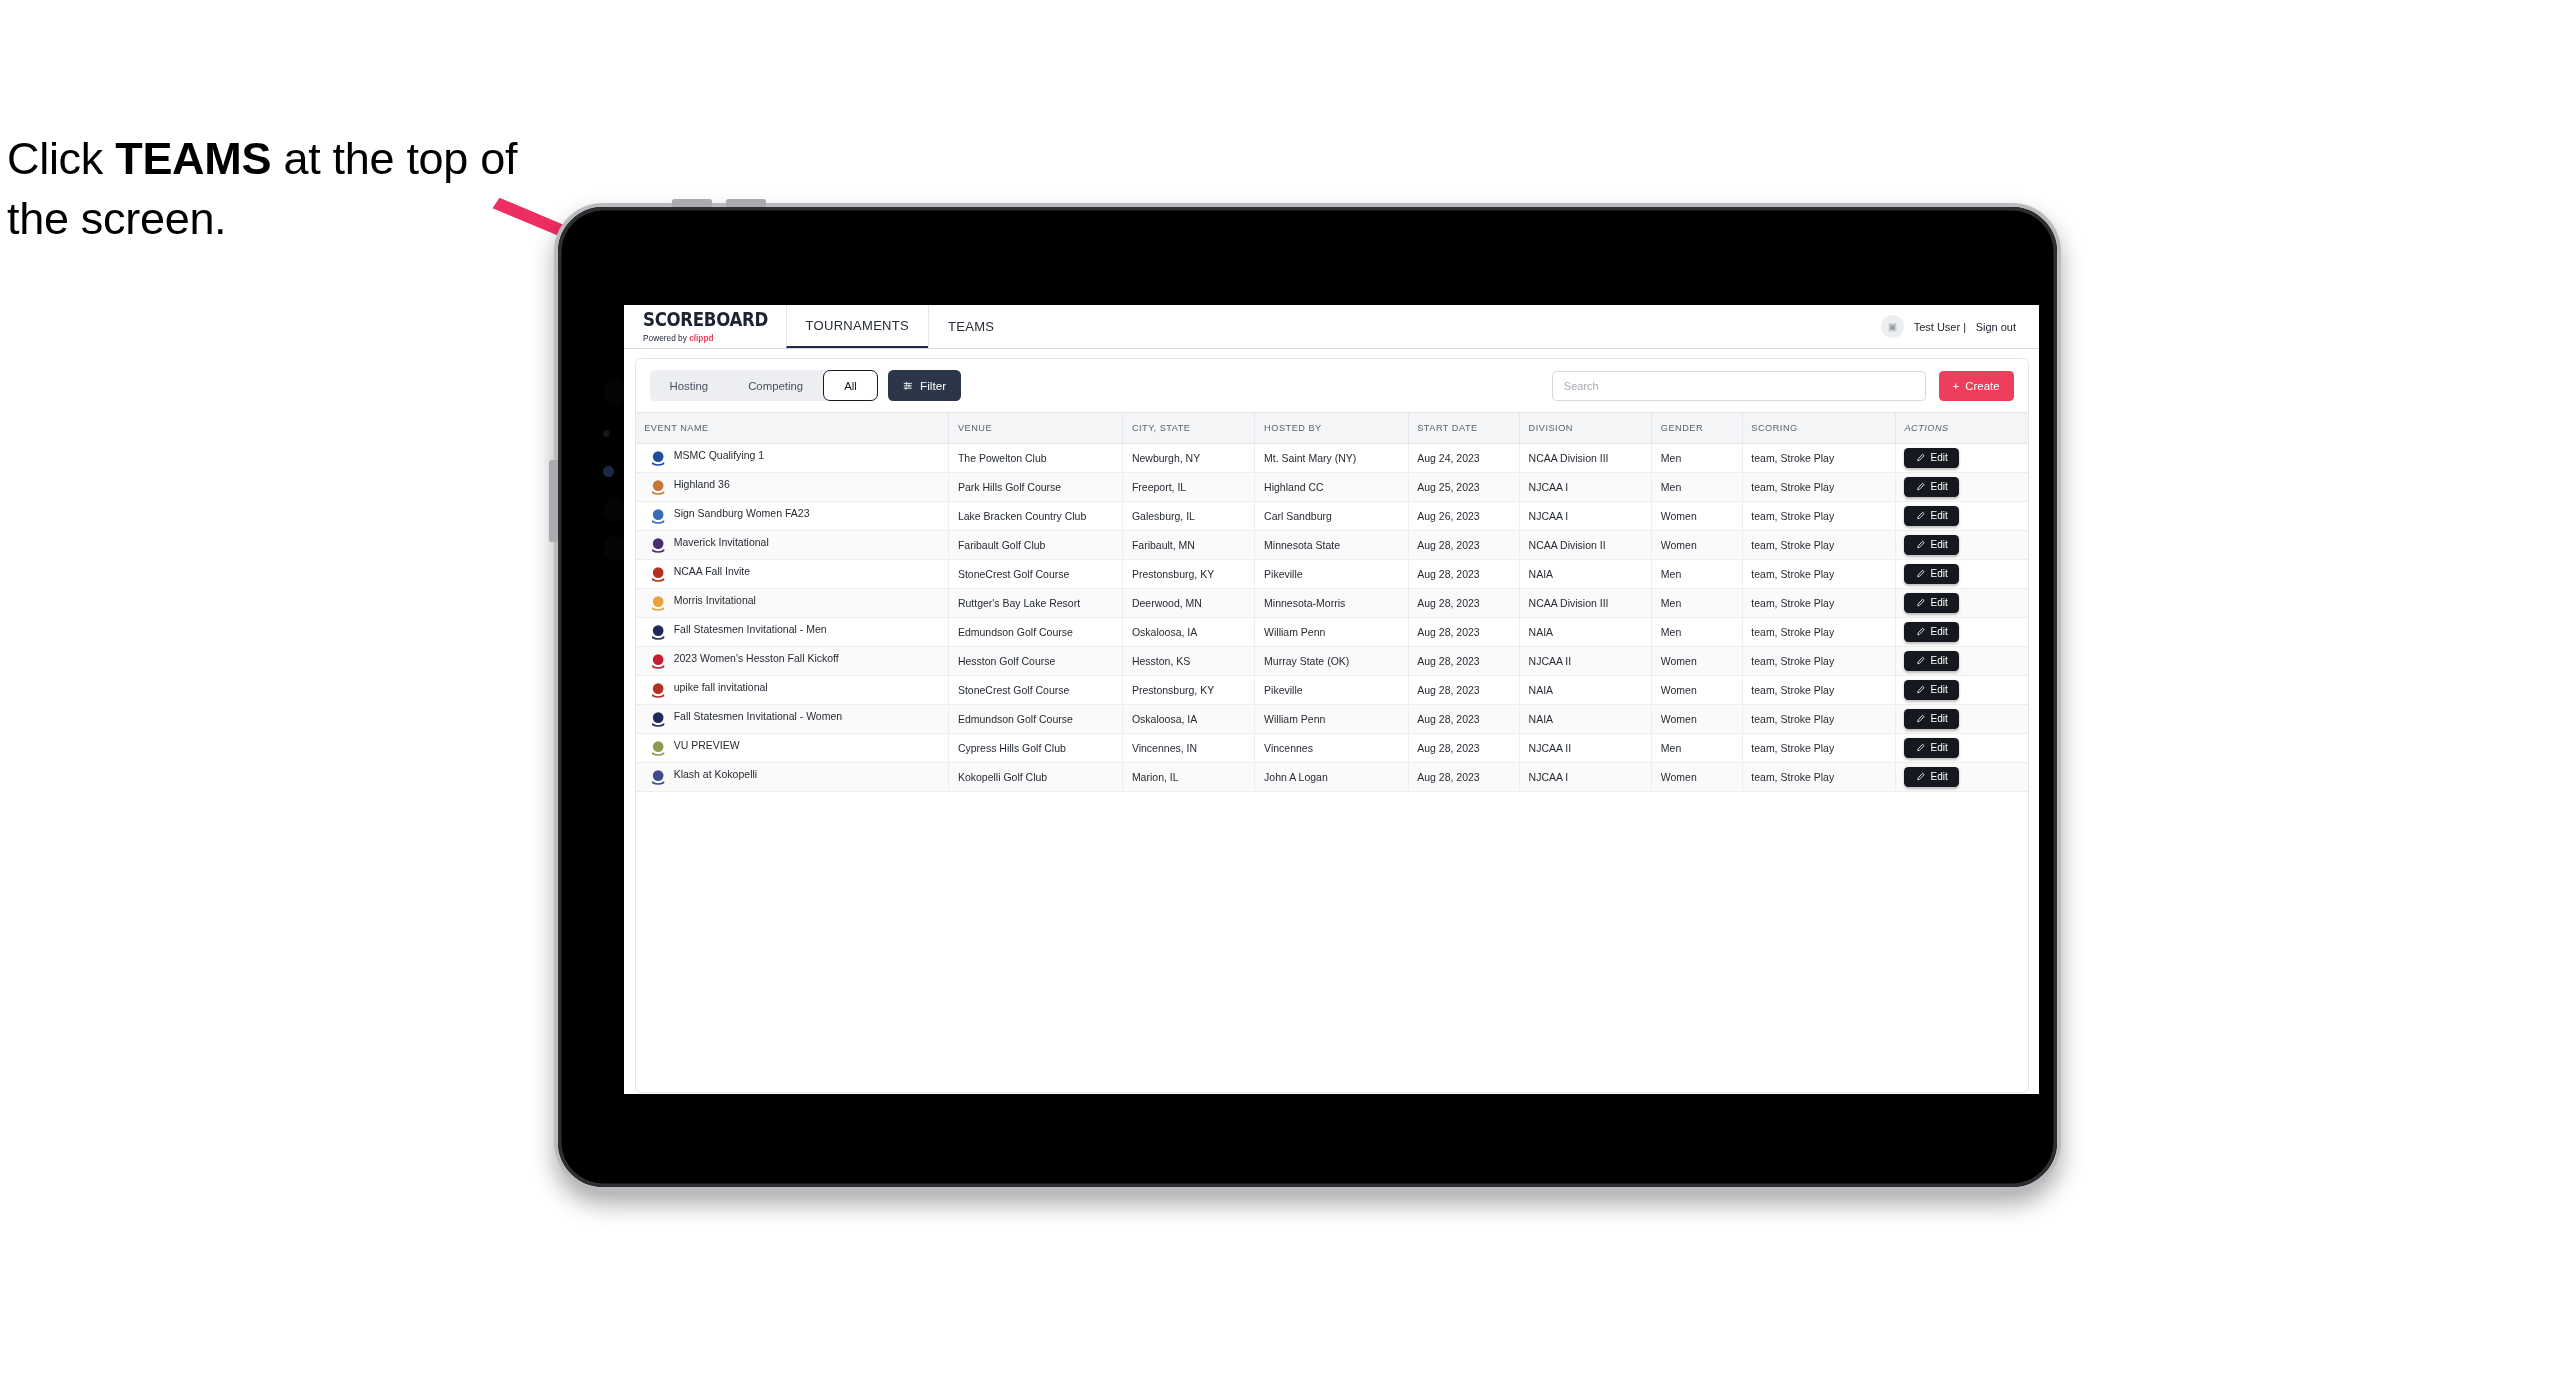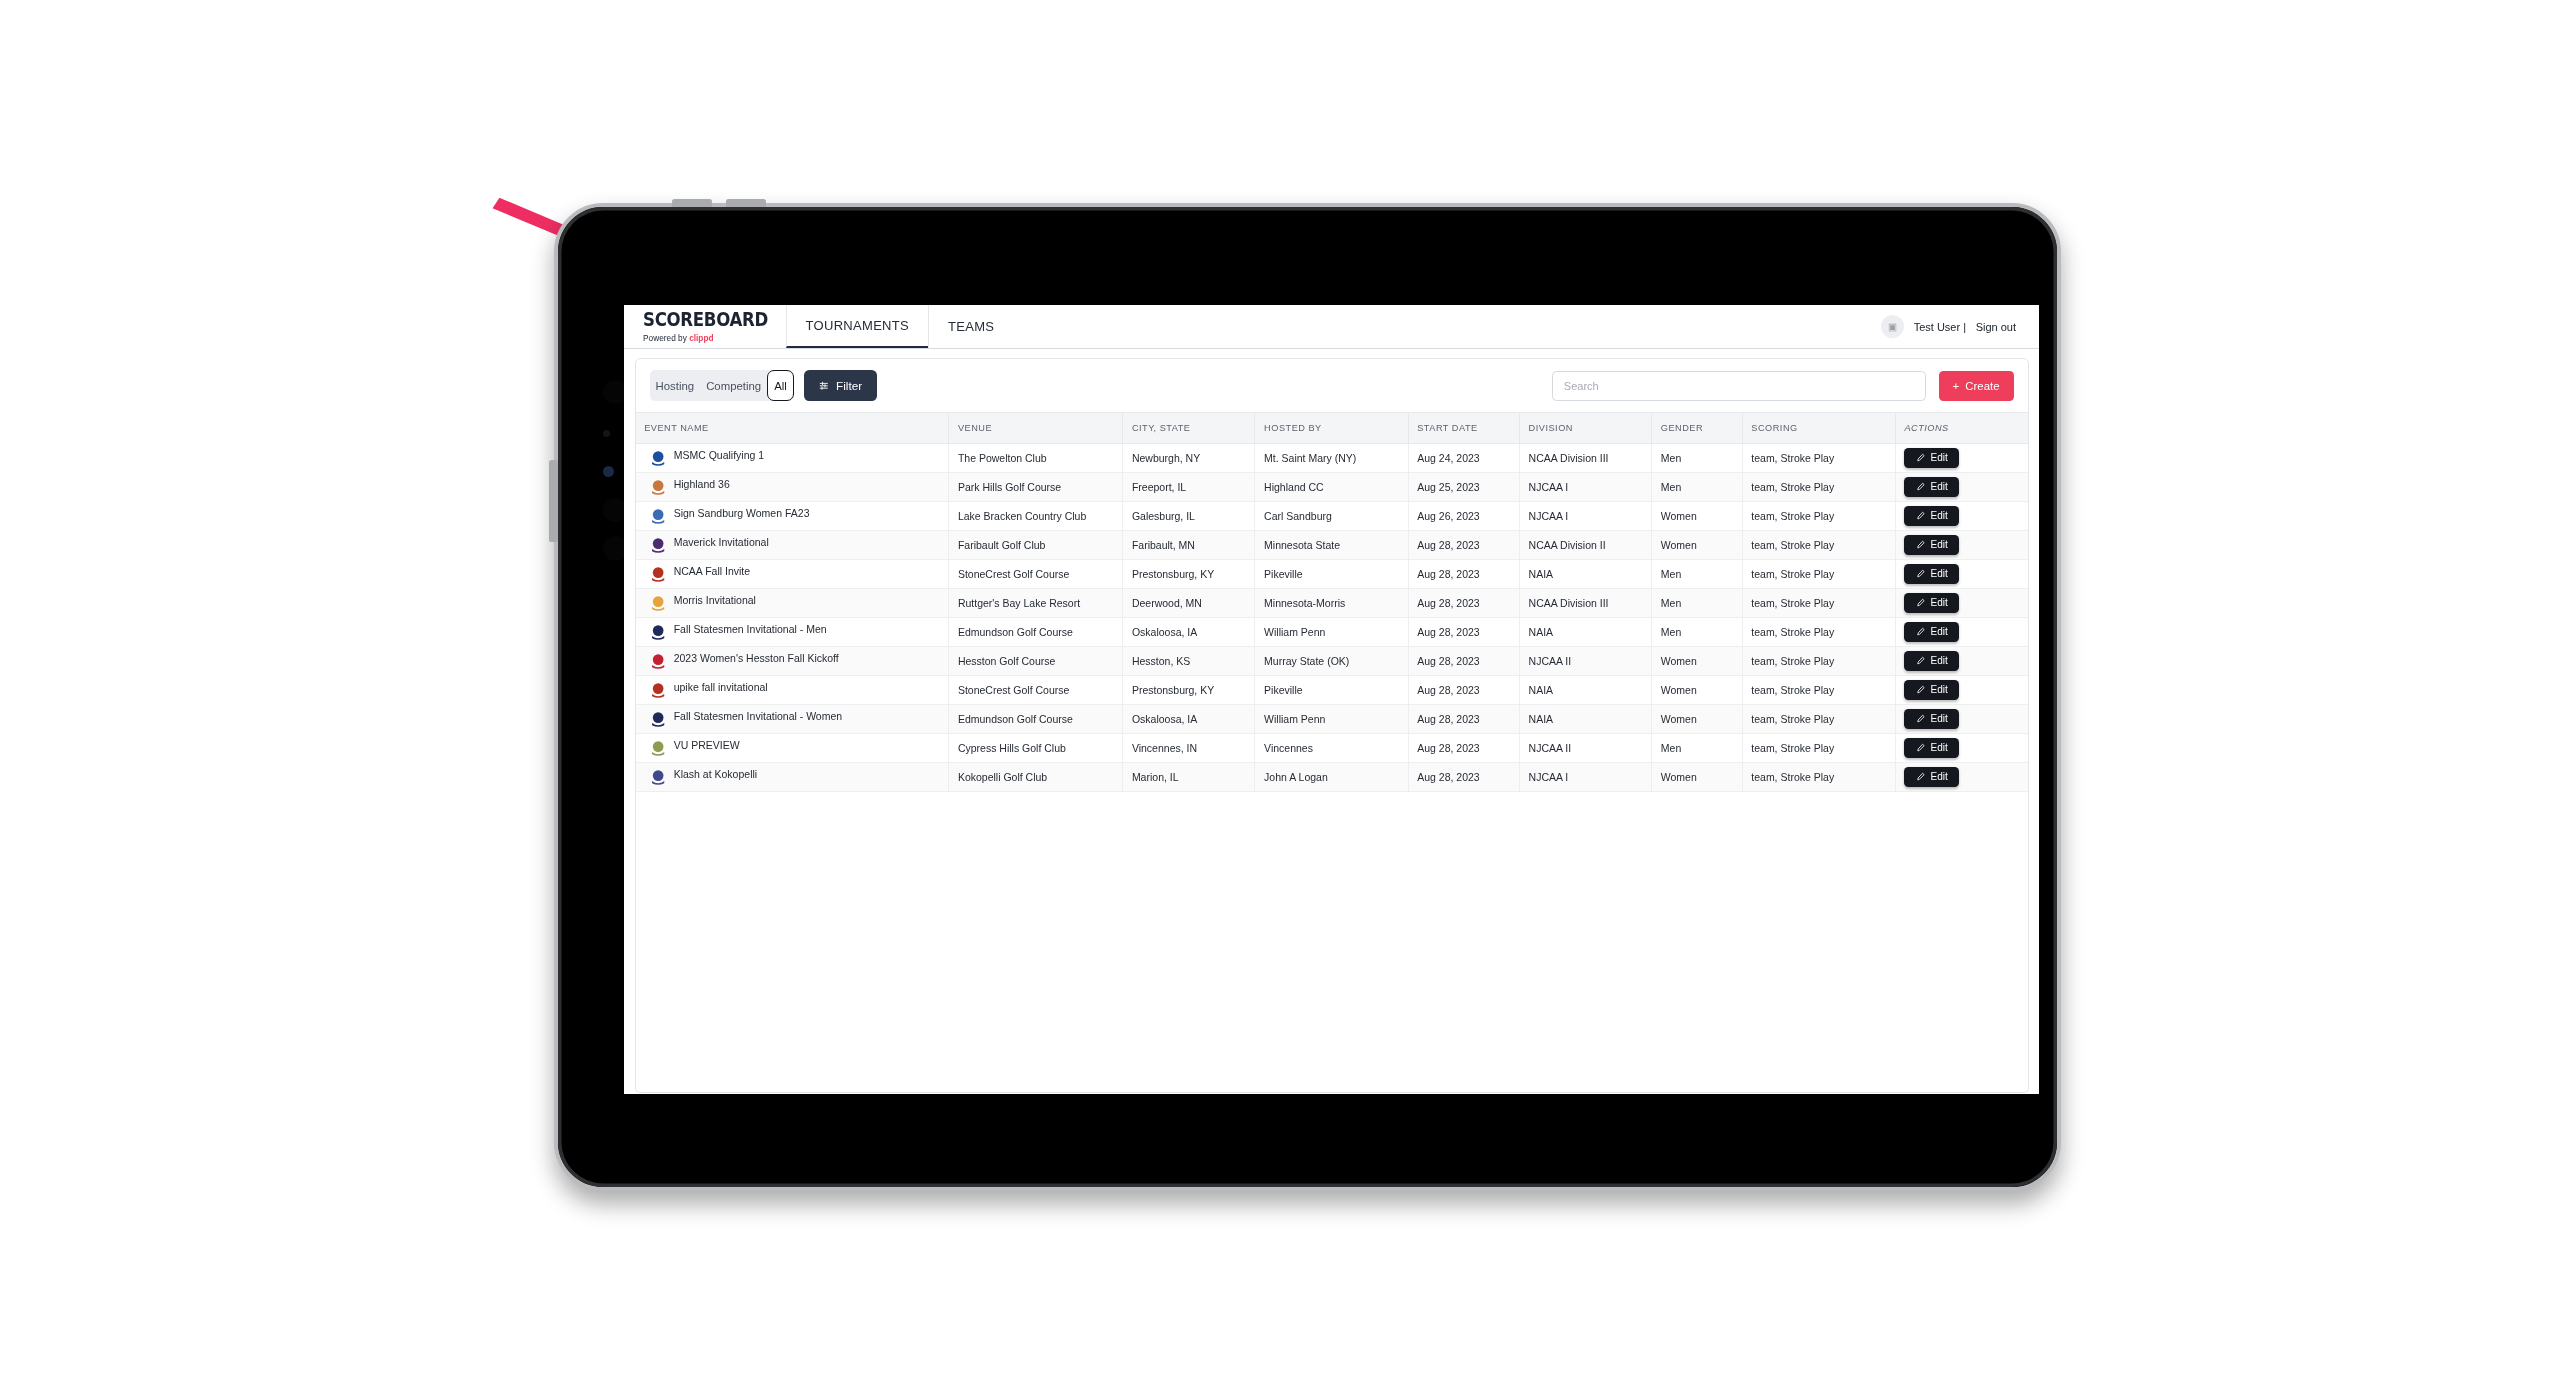--- a/index.html
+++ b/index.html
@@ -106,21 +106,21 @@
 
   #toolbar {
     display: flex; align-items: center; padding: 11.4px 14px 11.4px 14px;
     gap: 10.5px;
   }
   #segment {
     display: flex; align-items: center; background: #edeef1;
     border-radius: 5.2px; height: 31px; padding: 0;
   }
   .seg {
-    padding: 0 6px; height: 31px; display: flex; align-items: center;
+    padding: 0 20px; height: 31px; display: flex; align-items: center;
     font-size: 11.4px; color: #4a5160; cursor: pointer;
   }
   .seg.on {
     background: #fff; border: 1.7px solid #151a22; border-radius: 7px;
     color: #151a22; font-weight: 500;
   }
   #filterbtn {
     height: 31px; display: flex; align-items: center; gap: 7px;
     background: #2b3648; color: #fff; font-size: 11.8px;
     border-radius: 5.2px; padding: 0 15px; cursor: pointer;
@@ -167,20 +167,21 @@
   
   col.w-name{width:22.5%} col.w-venue{width:12.5%} col.w-city{width:9.5%}
   col.w-host{width:11%}  col.w-date{width:8%}   col.w-div{width:9.5%}
   col.w-gen{width:6.5%}  col.w-score{width:11%} col.w-act{width:9.5%}
 </style>
 </head>
 <body>
 
 <div id="stage">
 
+  <div id="caption"><span>Click </span><b>TEAMS</b><span> at the top of the screen.</span></div>
 
   <svg id="arrow" viewBox="0 0 520 260">
     <path d="M12 26 L400 190 L378 142 L470 206 L356 224 L392 200 L4 38 Z" fill="#ee2e63"></path>
   </svg>
 
   <div id="tablet">
     <div class="bezel-btn" id="btn-top-a"></div>
     <div class="bezel-btn" id="btn-top-b"></div>
     <div class="bezel-btn" id="btn-side"></div>
     <div class="cam-dot" id="cam1"></div>

